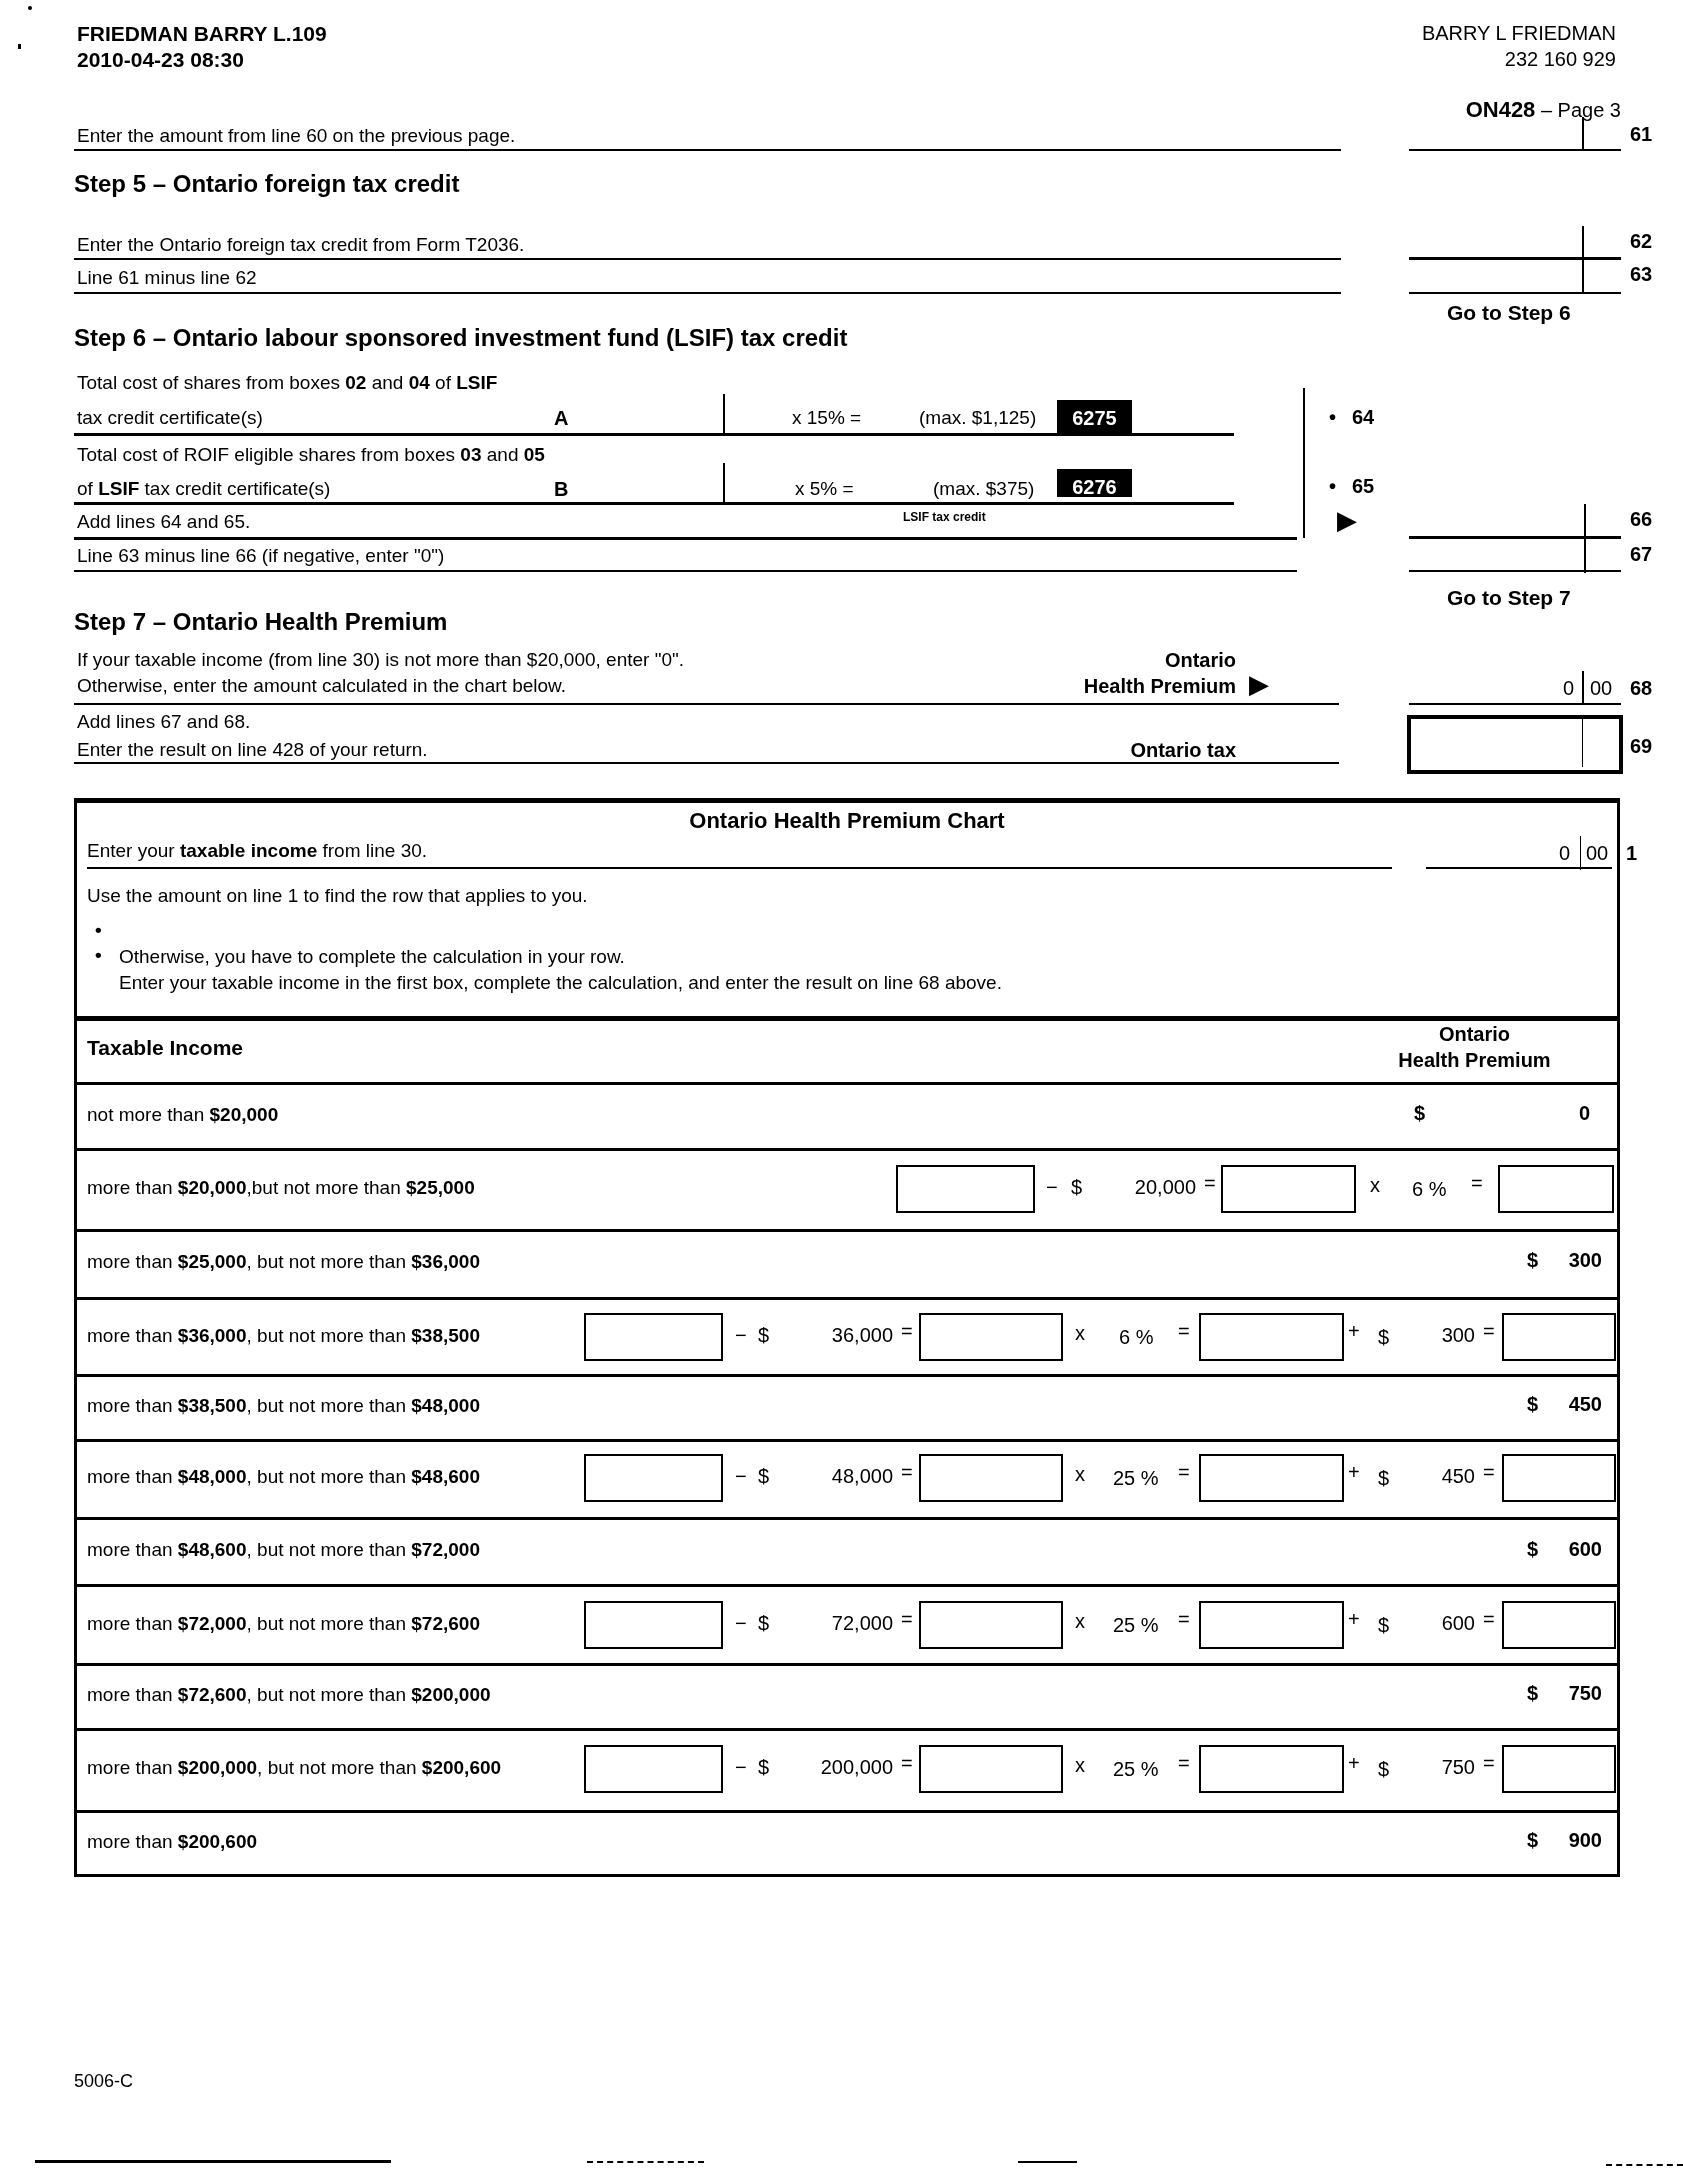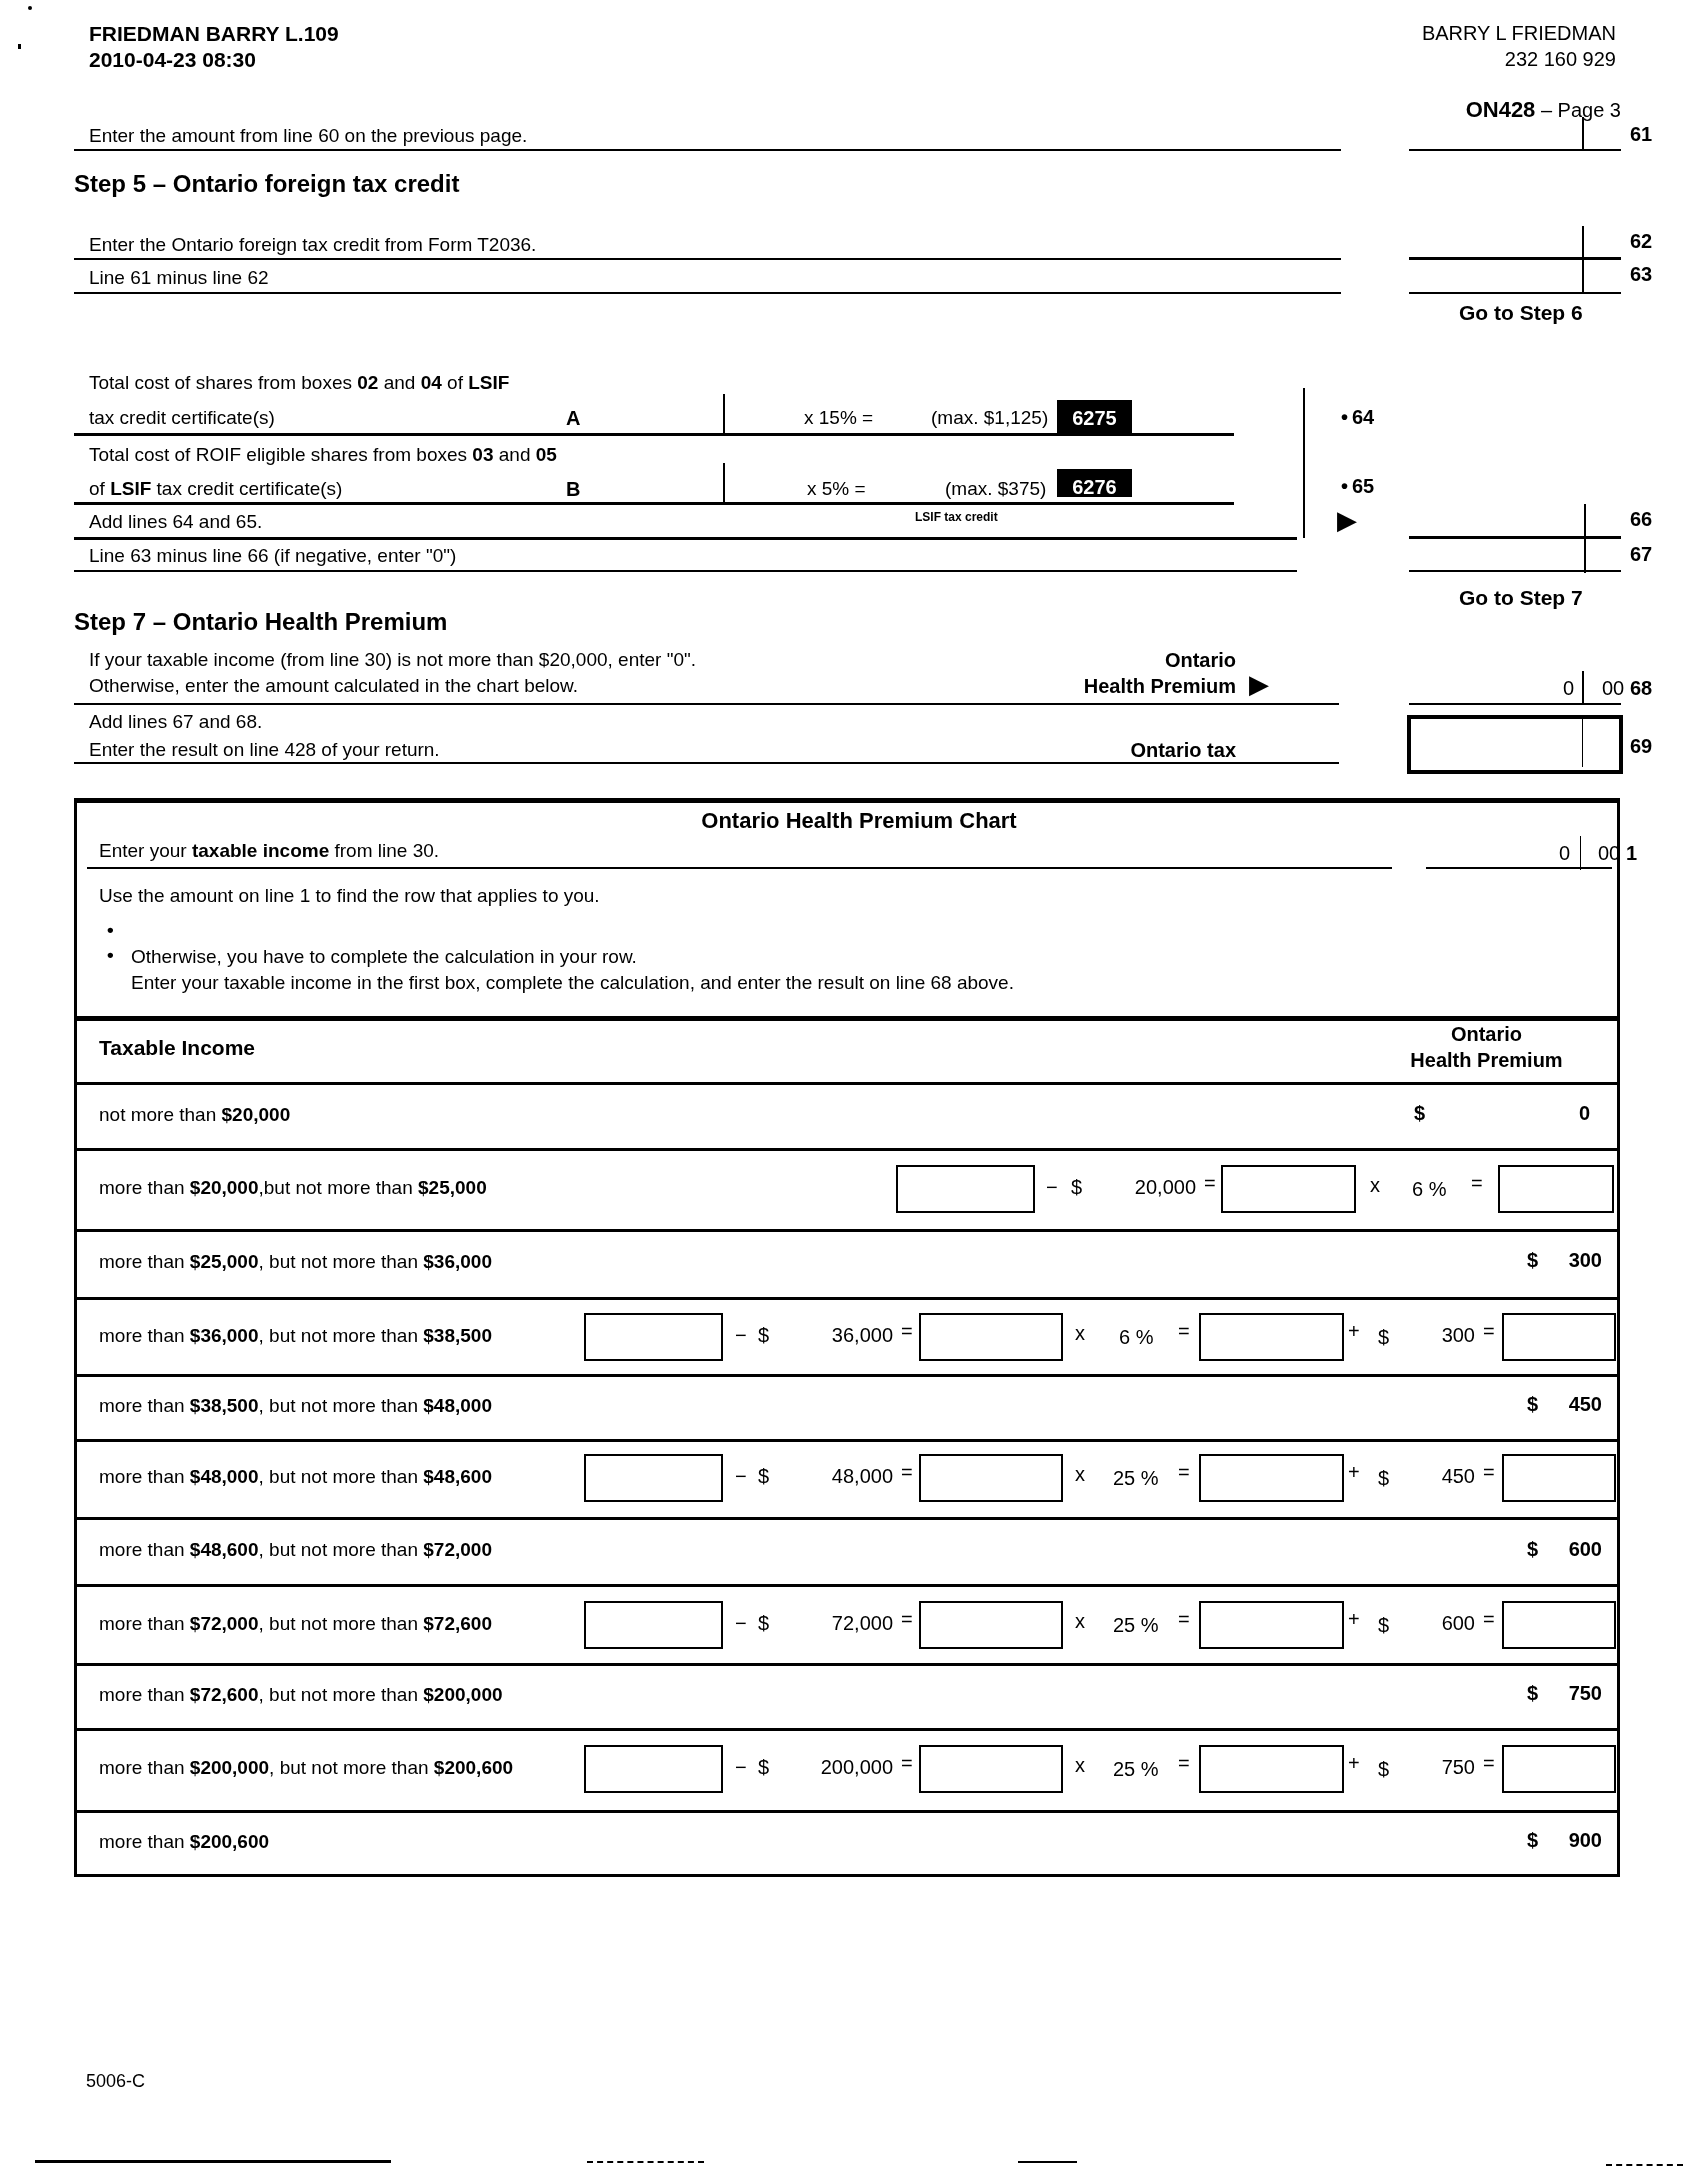--- a/index.html
+++ b/index.html
@@ -1,18 +1,18 @@
 <!DOCTYPE html>
 <html><head>
 <meta charset="utf-8">
 <style>
   html,body{margin:0;padding:0;background:#e8e8e8;}
   #page{position:relative;width:1683px;height:2178px;background:#ffffff;
         font-family:"Liberation Sans","DejaVu Sans",sans-serif;color:#000;overflow:hidden;}
-  .t{position:absolute;white-space:nowrap;font-size:19px;line-height:1.15;margin-left:12px;}
+  .t{position:absolute;white-space:nowrap;font-size:19px;line-height:1.15;}
   .b,.bold{font-weight:bold;}
   .h{position:absolute;font-size:24px;font-weight:bold;white-space:nowrap;}
   .hl{position:absolute;background:#000;height:2px;}
   .hl3{position:absolute;background:#000;height:3px;}
   .vt{position:absolute;background:#000;width:2px;}
   .num{position:absolute;font-size:20px;font-weight:bold;white-space:nowrap;}
   .ra{text-align:right;}
   .ibox{position:absolute;border:2px solid #000;background:#fff;}
   .codebox{position:absolute;background:#000;color:#fff;font-weight:bold;font-size:20px;
            text-align:center;line-height:36px;}
@@ -46,20 +46,21 @@
   <div class="num" style="left:1630px;top:230px">62</div>
 
   <div class="t" style="left:77px;top:267px">Line 61 minus line 62</div>
   <div class="hl" style="left:74px;top:292px;width:1267px"></div>
   <div class="hl" style="left:1409px;top:292px;width:212px"></div>
   <div class="vt" style="left:1582px;top:259px;height:34px"></div>
   <div class="num" style="left:1630px;top:263px">63</div>
 
   <div class="t b" style="left:1447px;top:301px;font-size:21px">Go to Step 6</div>
 
+  <div class="h" style="left:74px;top:324px">Step 6 – Ontario labour sponsored investment fund (LSIF) tax credit</div>
 
   <div class="t" style="left:77px;top:372px"><span>Total cost of shares from boxes </span><span class="b">02</span><span> and </span><span class="b">04</span><span> of </span><span class="b">LSIF</span></div>
   <div class="t" style="left:77px;top:407px">tax credit certificate(s)</div>
   <div class="t b" style="left:554px;top:407px;font-size:20px">A</div>
   <div class="vt" style="left:723px;top:394px;height:40px"></div>
   <div class="t" style="left:792px;top:407px">x 15% =</div>
   <div class="t" style="left:919px;top:407px">(max. $1,125)</div>
   <div class="codebox" style="left:1057px;top:400px;width:75px;height:36px">6275</div>
   <div class="hl3" style="left:74px;top:433px;width:1160px"></div>
   <div class="t b" style="left:1329px;top:406px;font-size:20px">•</div>

